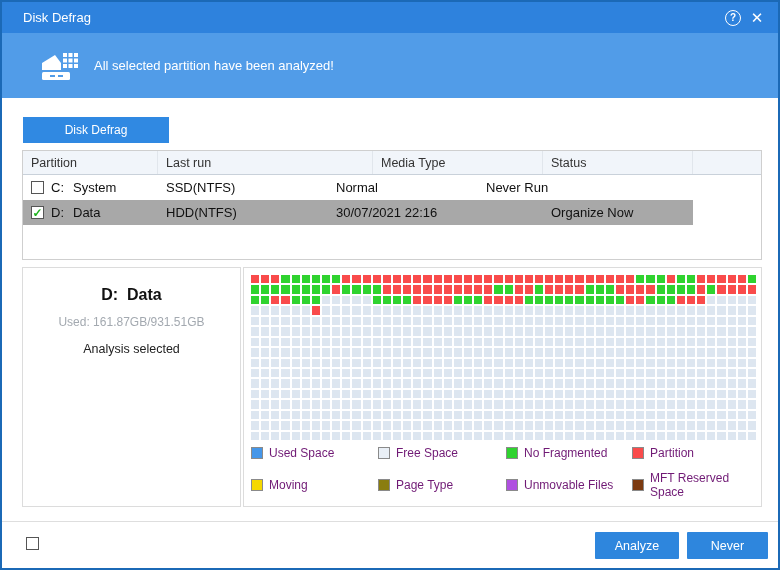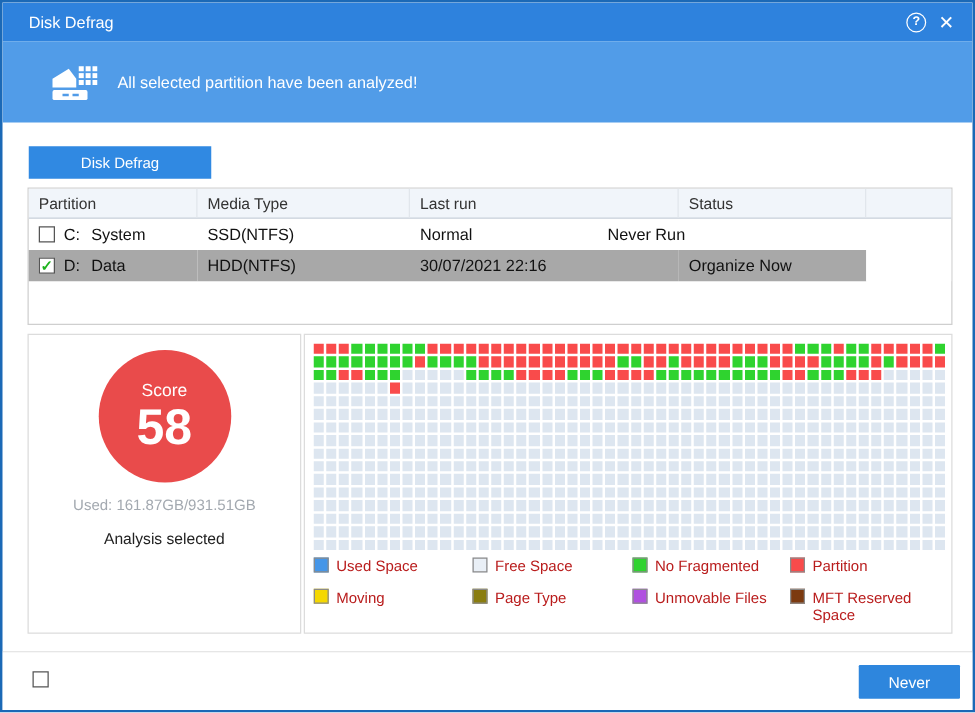--- a/index.html
+++ b/index.html
@@ -68,21 +68,21 @@
   .blockmap{
     position:absolute; left:7px; top:7px; width:505px; height:165px;
     display:grid; grid-template-columns:repeat(50, 1fr); grid-auto-rows:1fr; gap:2px;
   }
   .blockmap .cell{ width:100%; height:100%; }
   
   .legend{
     position:absolute; left:7px; top:178px; width:505px;
     display:grid; grid-template-columns: 127px 128px 126px 124px; row-gap:11px;
   }
-  .legend-item{ display:flex; font-size:12px; color:#b91c1c; }
+  .legend-item{ display:flex; align-items:center; font-size:12px; color:#701a75; }
   .legend-swatch{ width:12px; height:12px; border:1px solid #8a8a8a; margin-right:6px; flex:0 0 auto;}
   
   .footer-sep{ position:absolute; left:0; right:0; top:519px; height:1px; background:#dedede; }
   .footer{ position:absolute; left:0; right:0; top:520px; bottom:0; background:#fff; }
   .shutdown{ position:absolute; left:24px; top:15px; display:flex; align-items:center;
     font-size:12.5px; color:#111; }
   .btn{
     position:absolute; top:10px; height:27px; background:#2e86dd; color:#fff;
     font-size:12.5px; display:flex; align-items:center; justify-content:center;
     border:none; cursor:pointer; border-radius:1px; font-family:"Liberation Sans",sans-serif;
@@ -127,22 +127,22 @@
       </svg>
     </span>
     <span>All selected partition have been analyzed!</span>
   </div>
 
   <div class="tab">Disk Defrag</div>
 
   <div class="ptable">
     <div class="pt-header">
       <div class="pt-hcell w1">Partition</div>
+      <div class="pt-hcell w3">Last run</div>
       <div class="pt-hcell w2">Media Type</div>
-      <div class="pt-hcell w3">Last run</div>
       <div class="pt-hcell w4">Status</div>
       <div class="pt-hcell wf"></div>
     </div>
     <div>
         <div class="pt-row">
           <div class="pt-cell w1">
             <span class="cb"></span>
             <span class="drive">C:</span>
             <span>System</span>
           </div>
@@ -159,23 +159,22 @@
           </div>
           <div class="pt-cell w2">HDD(NTFS)</div>
           <div class="pt-cell w3">30/07/2021 22:16</div>
           <div class="pt-cell w4">Organize Now</div>
           <div class="pt-cell wf filler"></div>
         </div>
       </div>
   </div>
 
   <div class="panel left">
-    <div class="score-circle">
-      <div class="score-label">Score</div>
-      <div class="score-value">58</div>
+    <div class="part-name">
+      <span>D:</span>&nbsp;&nbsp;<span>Data</span>
     </div>
     <div class="used-line">Used: 161.87GB/931.51GB</div>
     <div class="analysis-line">Analysis selected</div>
   </div>
 
   <div class="panel right">
     <div class="blockmap">
         <div class="cell" style="background: rgb(249, 75, 75);"></div>
         <div class="cell" style="background: rgb(249, 75, 75);"></div>
         <div class="cell" style="background: rgb(249, 75, 75);"></div>
@@ -1011,16 +1010,17 @@
           <span>MFT Reserved Space</span>
         </div>
       </div>
   </div>
 
   <div class="footer-sep"></div>
   <div class="footer">
     <div class="shutdown">
       <span class="cb"></span>
     </div>
+    <button class="btn analyze">Analyze</button>
     <button class="btn defrag">Never</button>
   </div>
 
 </div>
 
 </body></html>

